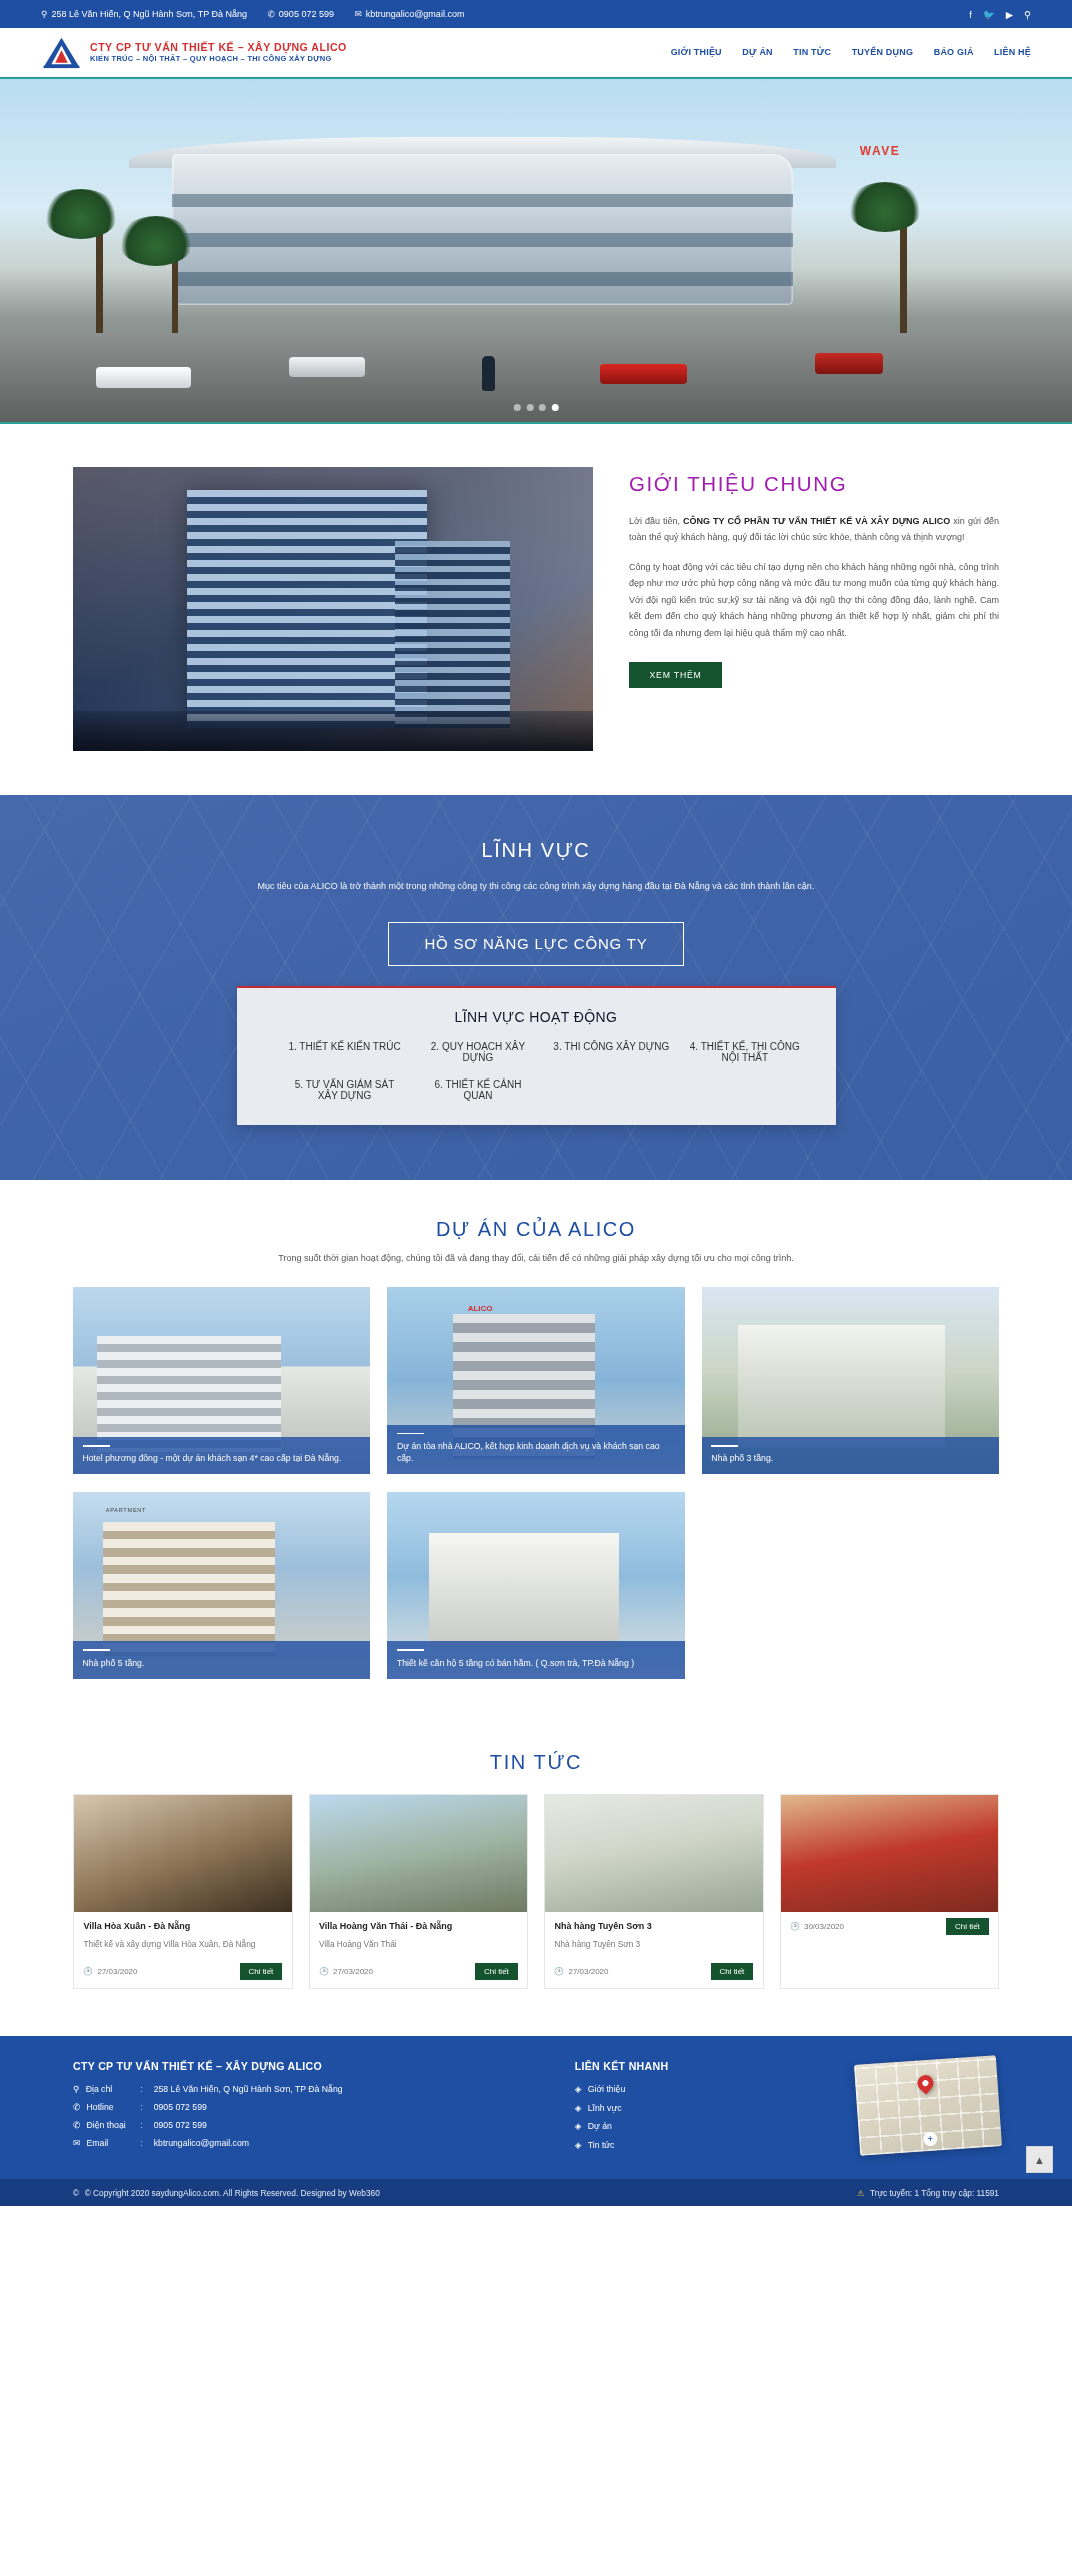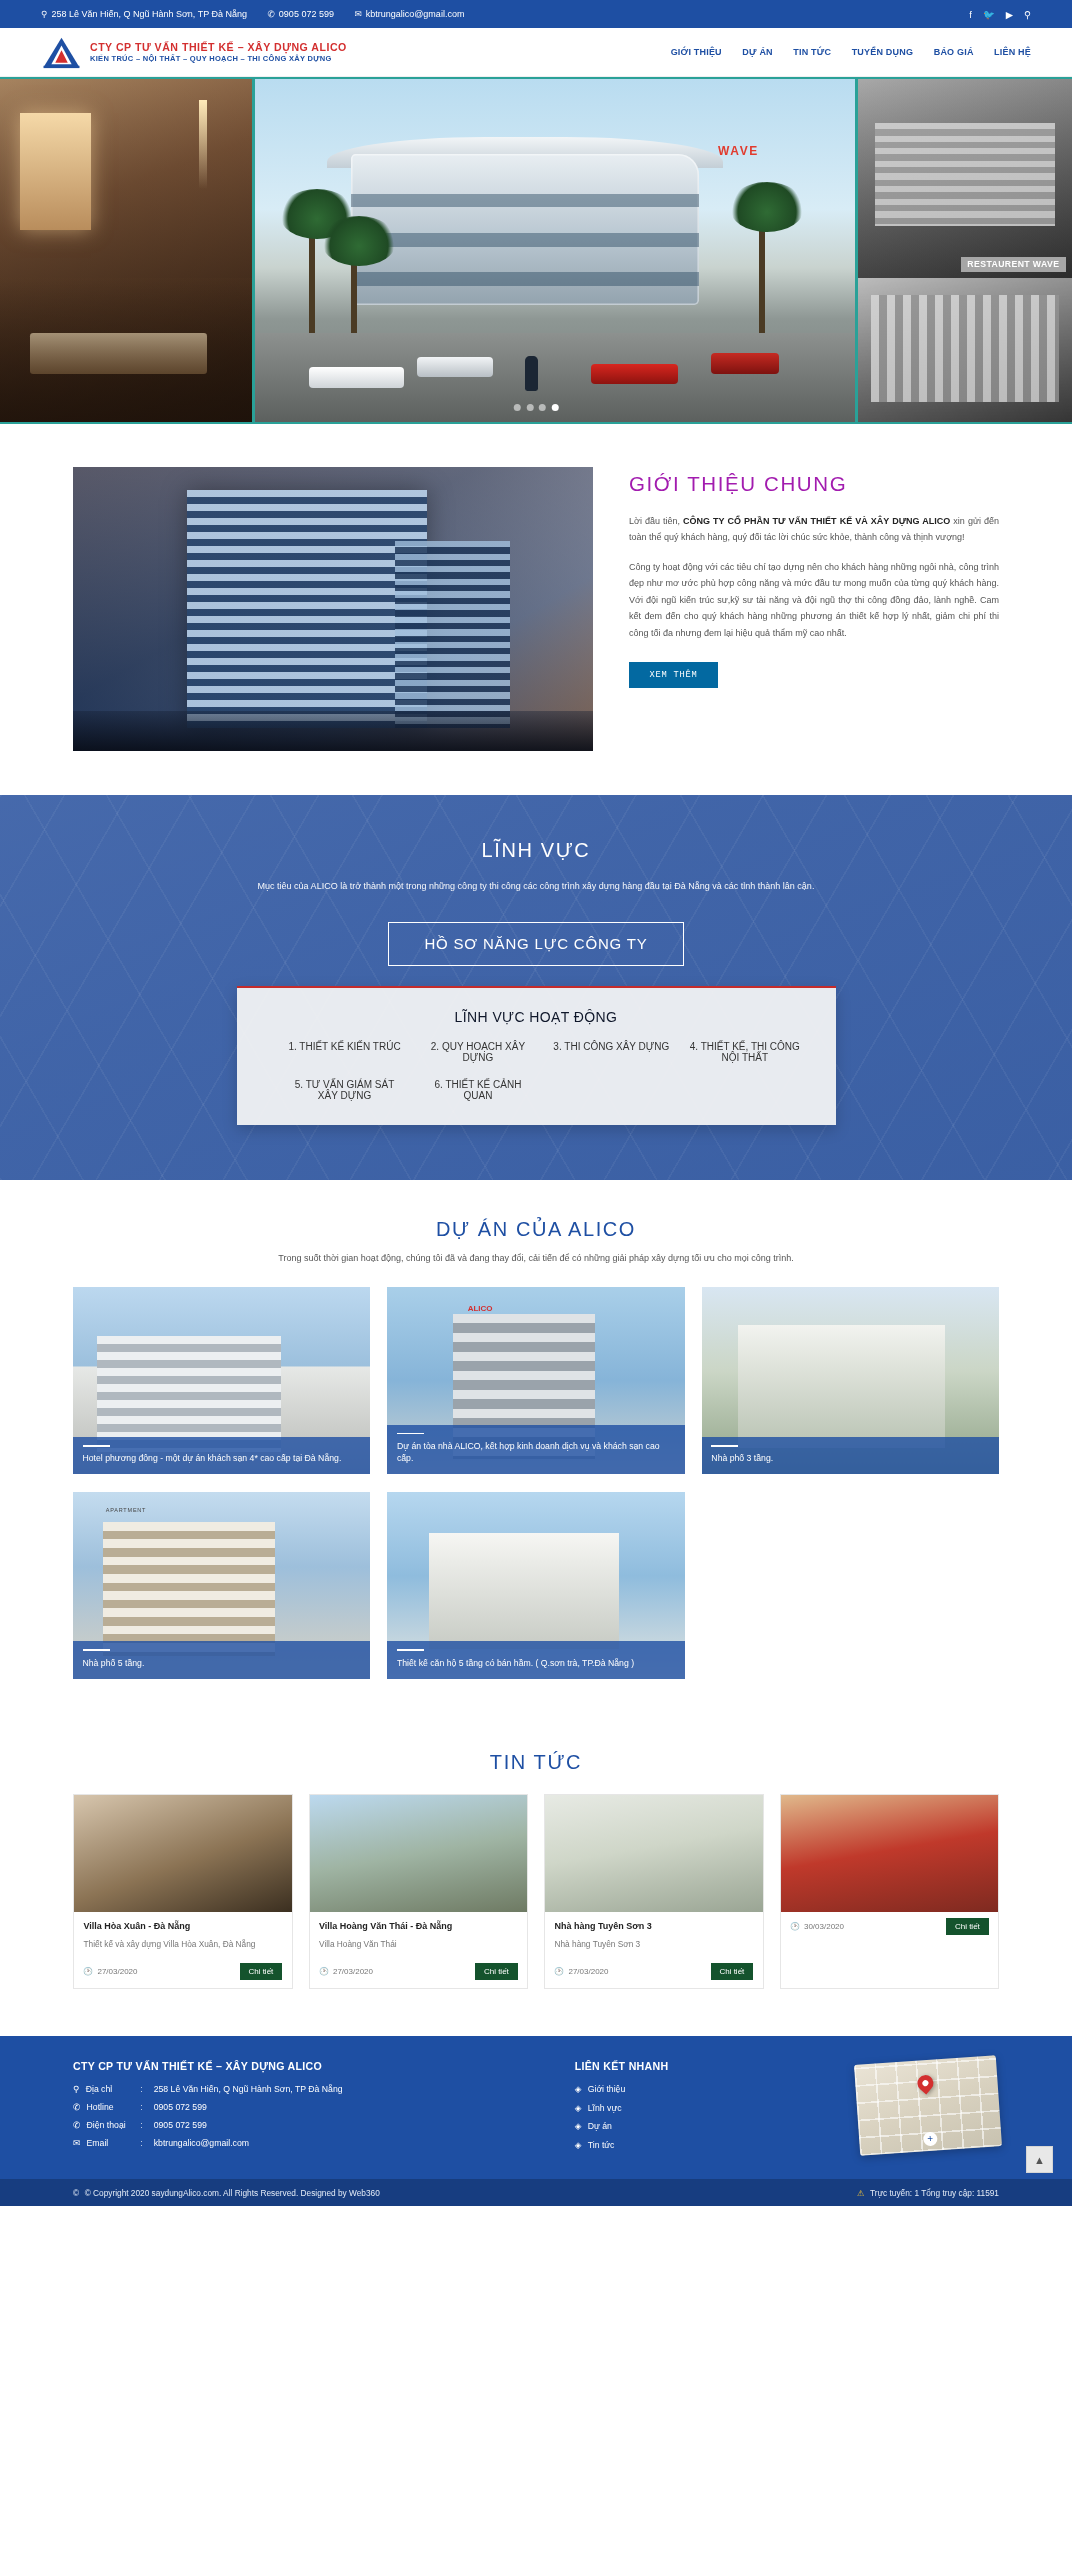--- a/index.html
+++ b/index.html
@@ -66,20 +66,21 @@
   }
 
   
   .slider {
     height: 347px;
     position: relative;
     display: flex;
     border-top: 2.4px solid #2aa198;
     border-bottom: 2.4px solid #2aa198;
     overflow: hidden;
+    flex-direction: column;
   }
   .slide-col { position: relative; overflow: hidden; }
   .sc1 { width: 252px; }
   .sc2 { flex: 1; }
   .sc3 { width: 214px; }
   .slide-sep { width: 3.2px; background: #2aa198; }
 
   
   .interior {
     width: 100%; height: 100%;
@@ -231,29 +232,29 @@
     font-size: 9px;
     line-height: 1.85;
     color: #555;
     margin-bottom: 12.6px;
     text-align: justify;
     max-width: 370px;
   }
   .intro-p b { color:#222; }
   .btn-primary {
     display:inline-block;
-    background:#0369a1;
+    background:#14532d;
     color:#fff;
     font-size:8.7px;
     letter-spacing:0.8px;
     padding: 8px 20.5px;
     border: none;
     cursor: pointer;
     margin-top: 8px;
-    font-family: Liberation Mono, monospace;
+    font-family: Liberation Sans, sans-serif;
   }
 
   
   .fields {
     position: relative;
     padding: 44px 0 55px 0;
     background:
       linear-gradient(180deg, rgba(58,96,168,.82), rgba(58,96,168,.82)),
       linear-gradient(160deg,#7d93bb 0%, #5f7aa9 35%, #3d5c90 100%);
     color:#fff;

